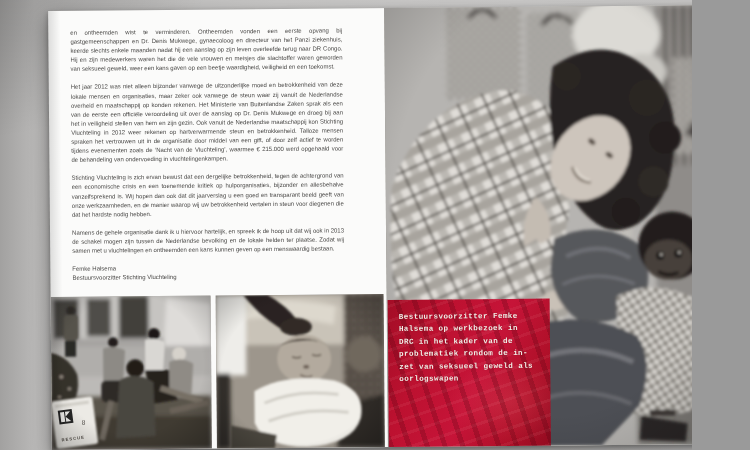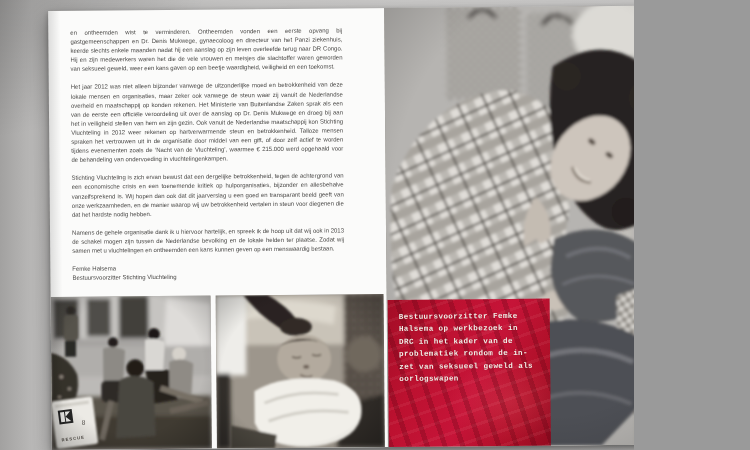--- a/index.html
+++ b/index.html
@@ -1,17 +1,17 @@
 <!DOCTYPE html>
 <html><head>
 <meta charset="utf-8">
 <style>
   html,body{margin:0;padding:0;background:#9a9a9a;}
   .viewport{
-    position:relative;width:634px;height:450px;overflow:hidden;
+    position:relative;width:692px;height:450px;overflow:hidden;
     background:
       radial-gradient(ellipse 420px 300px at -40px -40px, rgba(0,0,0,0.22), rgba(0,0,0,0) 60%),
       linear-gradient(90deg,#a2a1a0 0,#b9b8b7 5%,#c7c6c5 40%,#cbcac9 75%,#c9c8c7 100%);
     font-family:"Liberation Sans",sans-serif;
   }
   .spread{
     position:absolute;left:50px;top:8px;width:678px;height:439px;
     background:#fbfbfa;
     transform:rotate(-0.5deg);
     box-shadow:0 8px 20px rgba(0,0,0,0.38), 0 2px 5px rgba(0,0,0,0.30);

